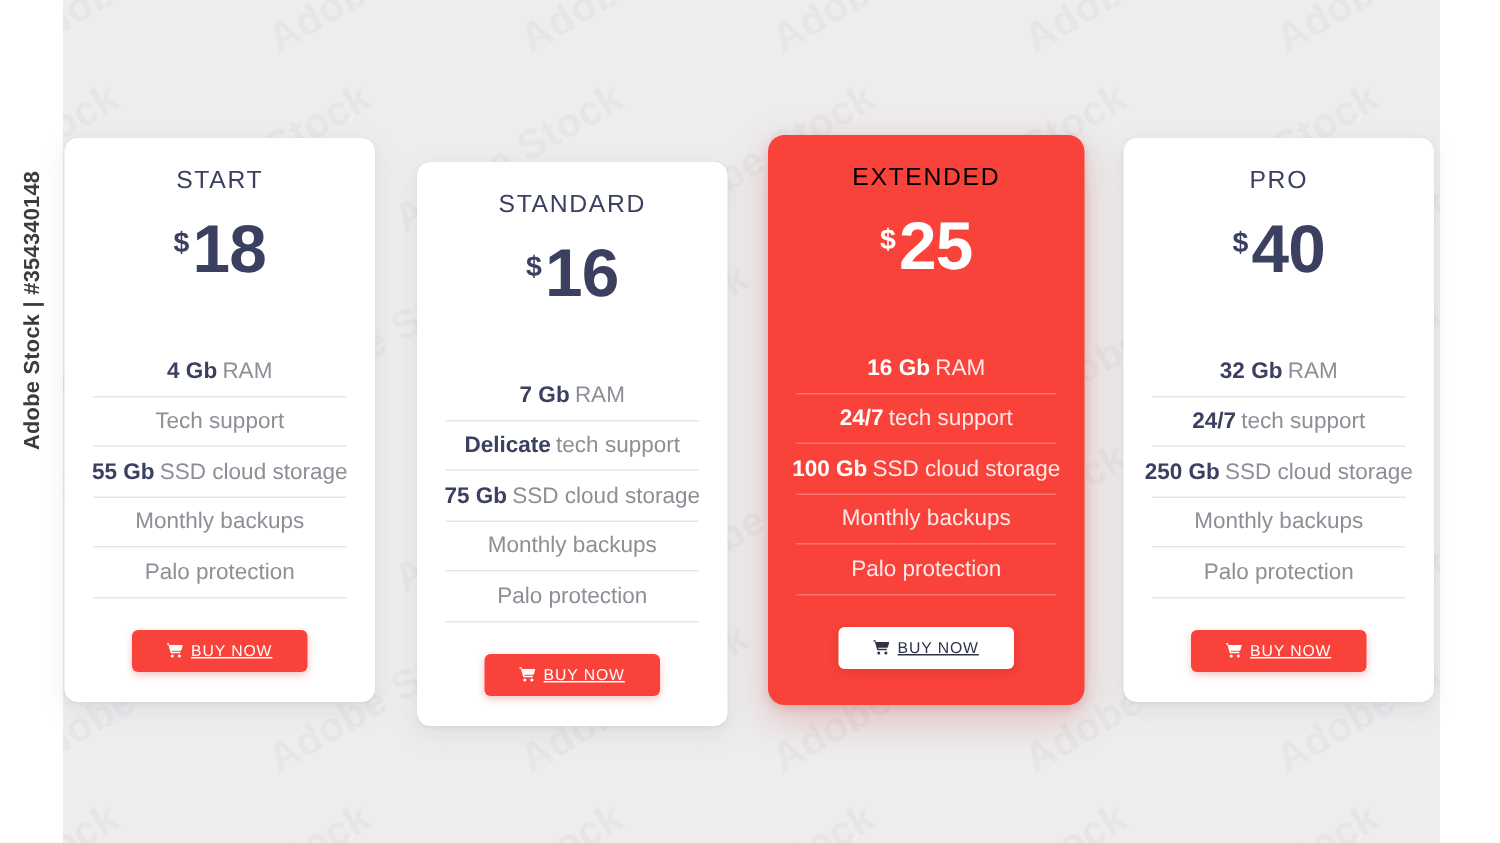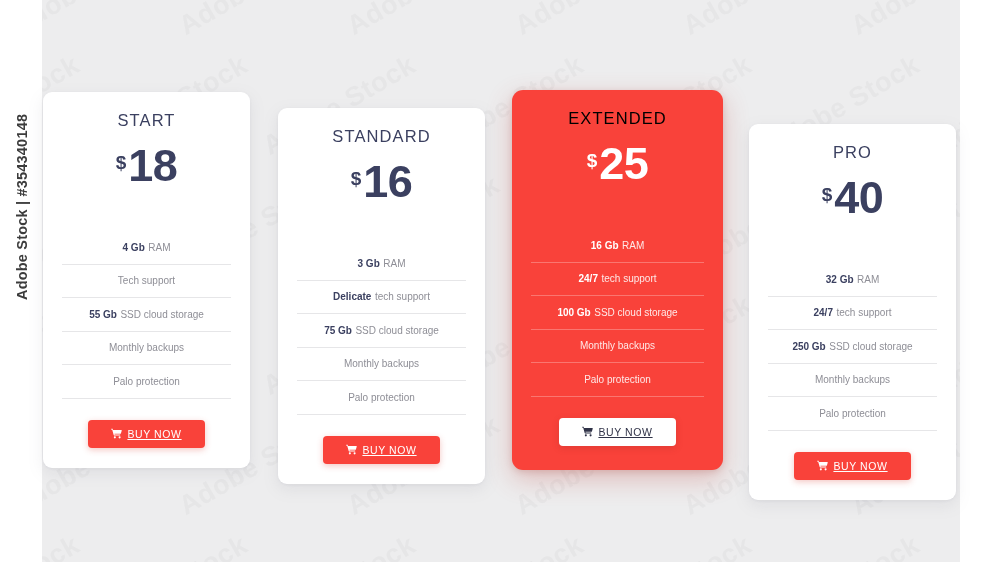--- a/index.html
+++ b/index.html
@@ -98,21 +98,21 @@
     height: 380px;
     background: #f9423a;
     border-radius: 11px;
     box-shadow: 0 9px 26px rgba(190,70,62,0.30),
                 0 2px 6px rgba(150,60,55,0.18);
   }
 
   .card.pos-0 { left: 43px; }
   .card.pos-1 { left: 278px; margin-top: 16px; }
   .card.pos-2 { left: 512px; }
-  .card.pos-3 { left: 749px; margin-top: 32px; }
+  .card.pos-3 { left: 749px; }
 
   
   .plan-name {
     margin-top: 19px;
     font-size: 16.5px;
     font-weight: 400;
     letter-spacing: 1.1px;
     color: #3b4060;
     text-align: center;
   }
@@ -147,21 +147,21 @@
     margin-top: 28px;
     width: 100%;
     list-style: none;
   }
   .feature {
     height: 33.5px;
     display: flex;
     align-items: center;
     justify-content: center;
     border-bottom: 1px solid #e6e6e8;
-    font-size: 10px;
+    font-size: 15px;
     color: #8e8e96;
     text-align: center;
     white-space: nowrap;
   }
   .feature:first-child { border-top: none; }
   .feature .hl {
     font-weight: 700;
     color: #3b4060;
     margin-right: 3.5px;
   }
@@ -294,21 +294,21 @@
         </button>
       </div>
       <div class="card pos-1">
         <div class="plan-name">STANDARD</div>
         <div class="price-row">
           <span class="currency">$</span>
           <span class="amount">16</span>
         </div>
         <ul class="features">
           <li class="feature">
-            <span class="hl">3 Gb</span>
+            <span class="hl">7 Gb</span>
             <span>RAM</span>
           </li>
           <li class="feature">
             <span class="hl">Delicate</span>
             <span>tech support</span>
           </li>
           <li class="feature">
             <span class="hl">75 Gb</span>
             <span>SSD cloud storage</span>
           </li>

